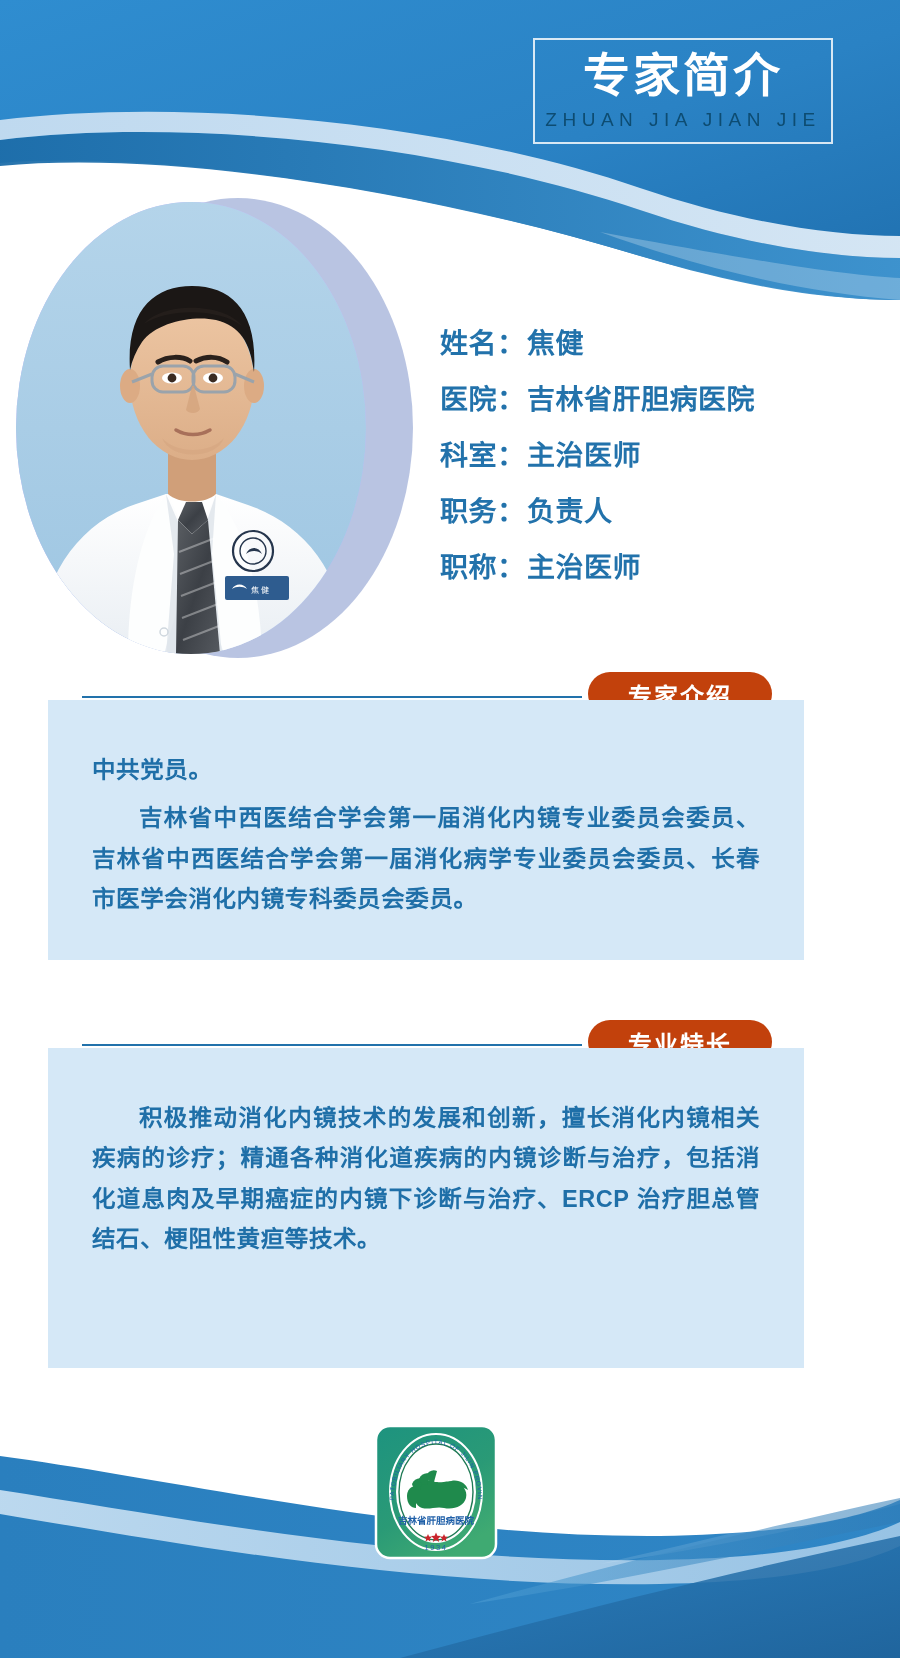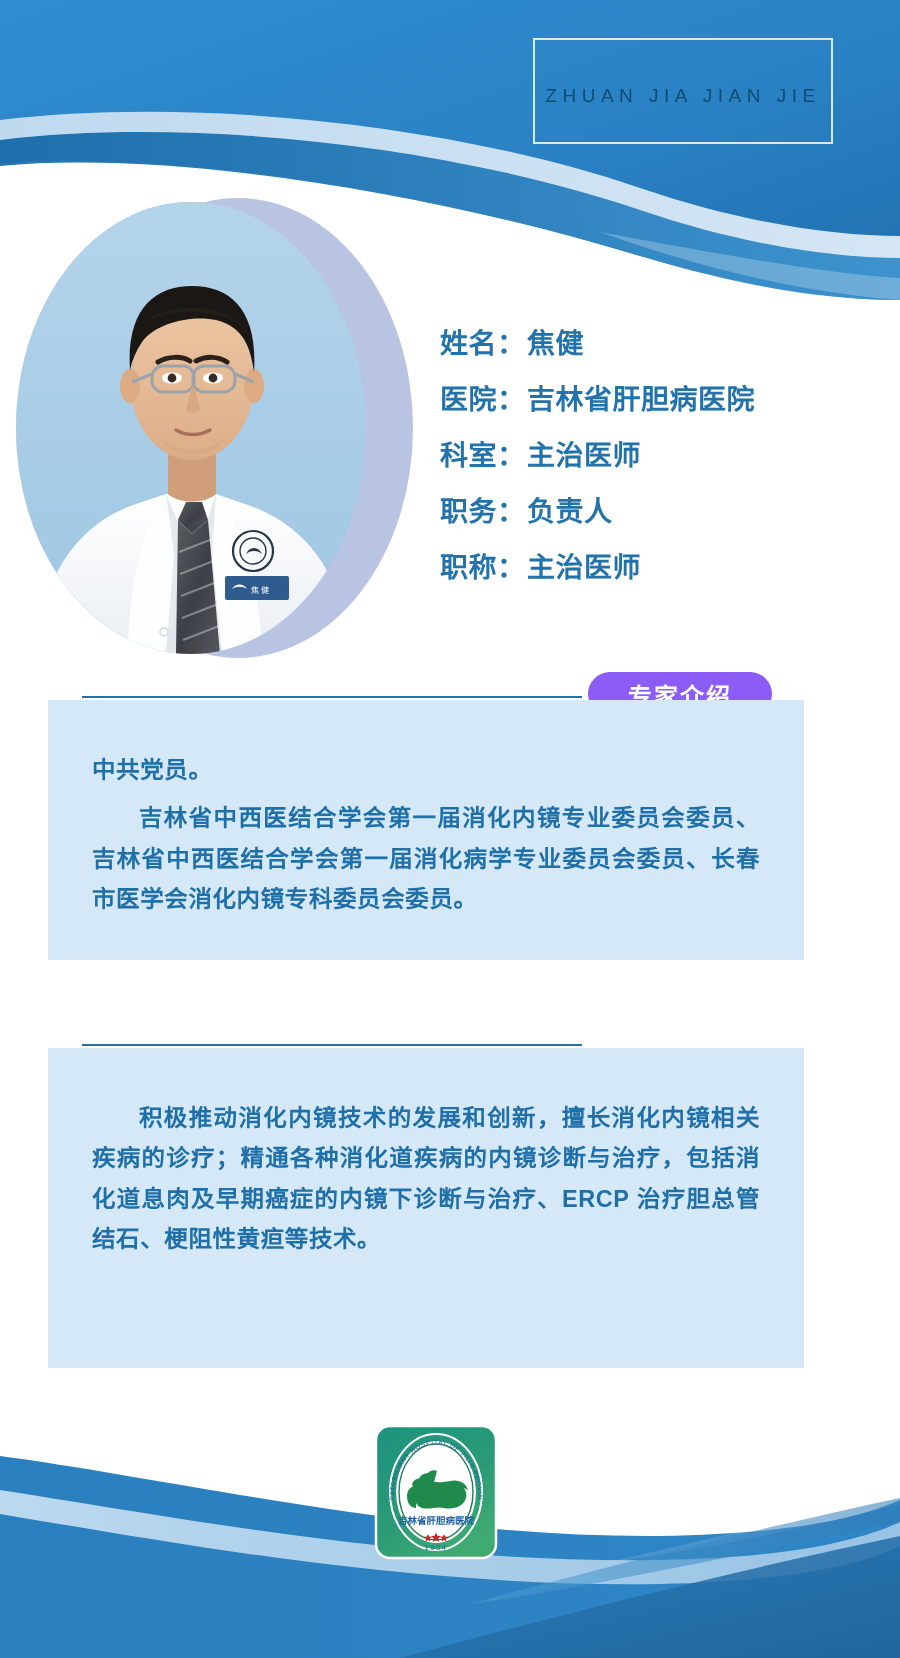--- a/index.html
+++ b/index.html
@@ -137,21 +137,21 @@
     height: 2px;
     background: #2272ab;
   }
   .section-badge {
     position: absolute;
     right: 128px;
     top: 0;
     min-width: 184px;
     height: 44px;
     border-radius: 22px;
-    background: #8b5cf6;
+    background: #c2410c;
     color: #ffffff;
     font-size: 24px;
     font-weight: bold;
     letter-spacing: 2px;
     display: flex;
     align-items: center;
     justify-content: center;
     box-sizing: border-box;
     padding: 0 22px;
   }
@@ -228,20 +228,21 @@
       <path d="M0,300 L0,163 C160,150 420,190 620,250 C740,286 830,300 900,300 Z" fill="#ffffff"></path>
 
       <path d="M0,166 C170,150 430,192 640,256 C760,292 840,300 900,300 L900,258 C830,258 740,244 640,210 C440,142 180,118 0,140 Z" fill="url(#wave1)" opacity="0.95"></path>
 
       <path d="M0,140 C180,118 440,142 640,210 C740,244 830,258 900,258 L900,236 C830,236 740,222 640,188 C440,120 180,98 0,120 Z" fill="url(#wave2)" opacity="0.9"></path>
 
       <path d="M900,300 C800,292 700,268 600,232 C760,262 850,276 900,278 Z" fill="#ffffff" opacity="0.25"></path>
     </svg>
 
     <div class="title-box">
+      <div class="title-cn">专家简介</div>
       <div class="title-py">ZHUAN JIA JIAN JIE</div>
     </div>
   </div>
 
   <div class="portrait-wrap">
     <div class="portrait-ring"></div>
     <div class="portrait-disc">
       <svg class="portrait-photo" viewBox="0 0 350 452" xmlns="http://www.w3.org/2000/svg">
         <defs>
           <linearGradient id="coatG" x1="0" y1="0" x2="0" y2="1">
@@ -365,20 +366,21 @@
     </div>
     <div class="section-body" style="top:28px; height:260px;">
       <p class="para">中共党员。</p>
       <p class="para indent">吉林省中西医结合学会第一届消化内镜专业委员会委员、吉林省中西医结合学会第一届消化病学专业委员会委员、长春市医学会消化内镜专科委员会委员。</p>
     </div>
   </div>
 
   <div class="section" style="top:1020px;">
     <div class="section-head">
       <div class="section-rule"></div>
+      <div class="section-badge">专业特长</div>
     </div>
     <div class="section-body" style="top:28px; height:368px;">
       <p class="para indent">积极推动消化内镜技术的发展和创新，擅长消化内镜相关疾病的诊疗；精通各种消化道疾病的内镜诊断与治疗，包括消化道息肉及早期癌症的内镜下诊断与治疗、ERCP 治疗胆总管结石、梗阻性黄疸等技术。</p>
     </div>
   </div>
 
   <div class="thin-strip"></div>
 
   <div class="bottom-wave">
     <svg width="900" height="290" viewBox="0 0 900 290" xmlns="http://www.w3.org/2000/svg">

